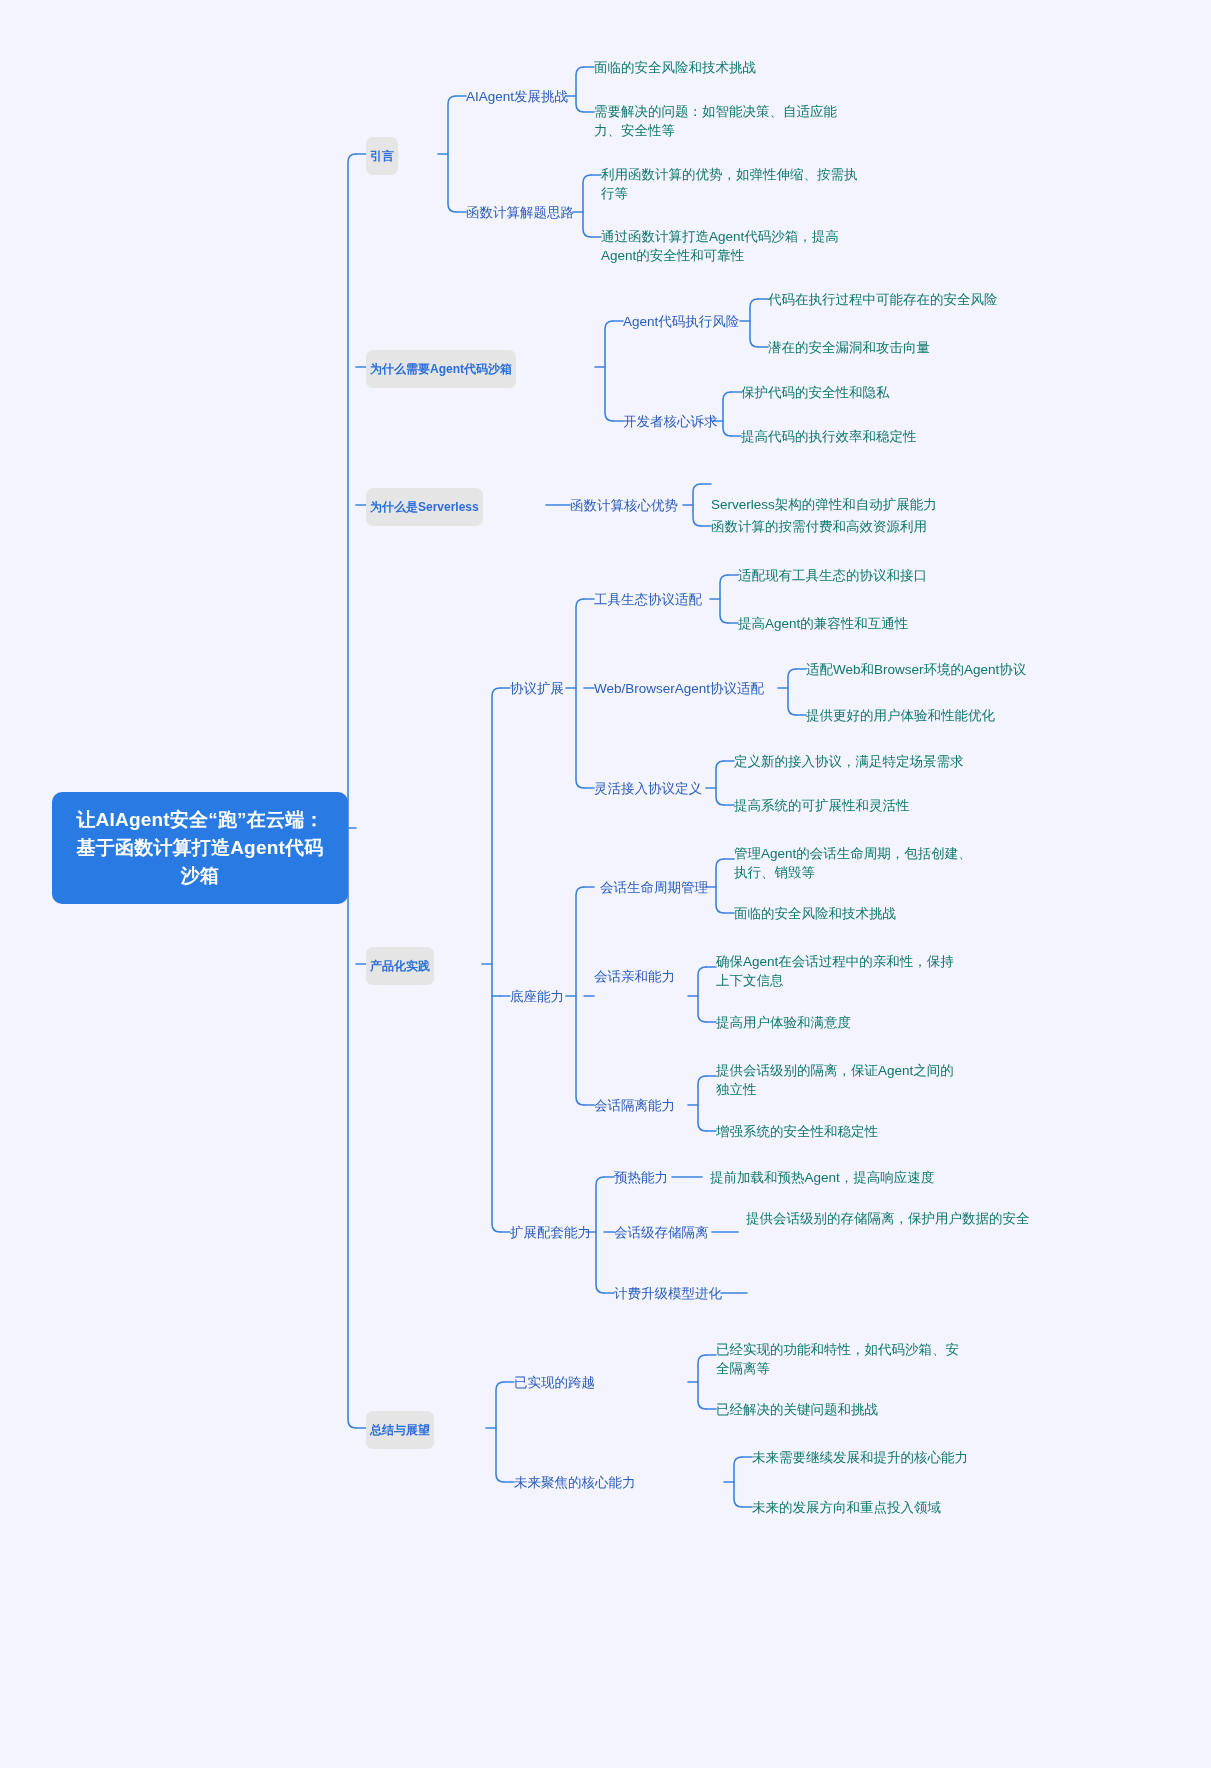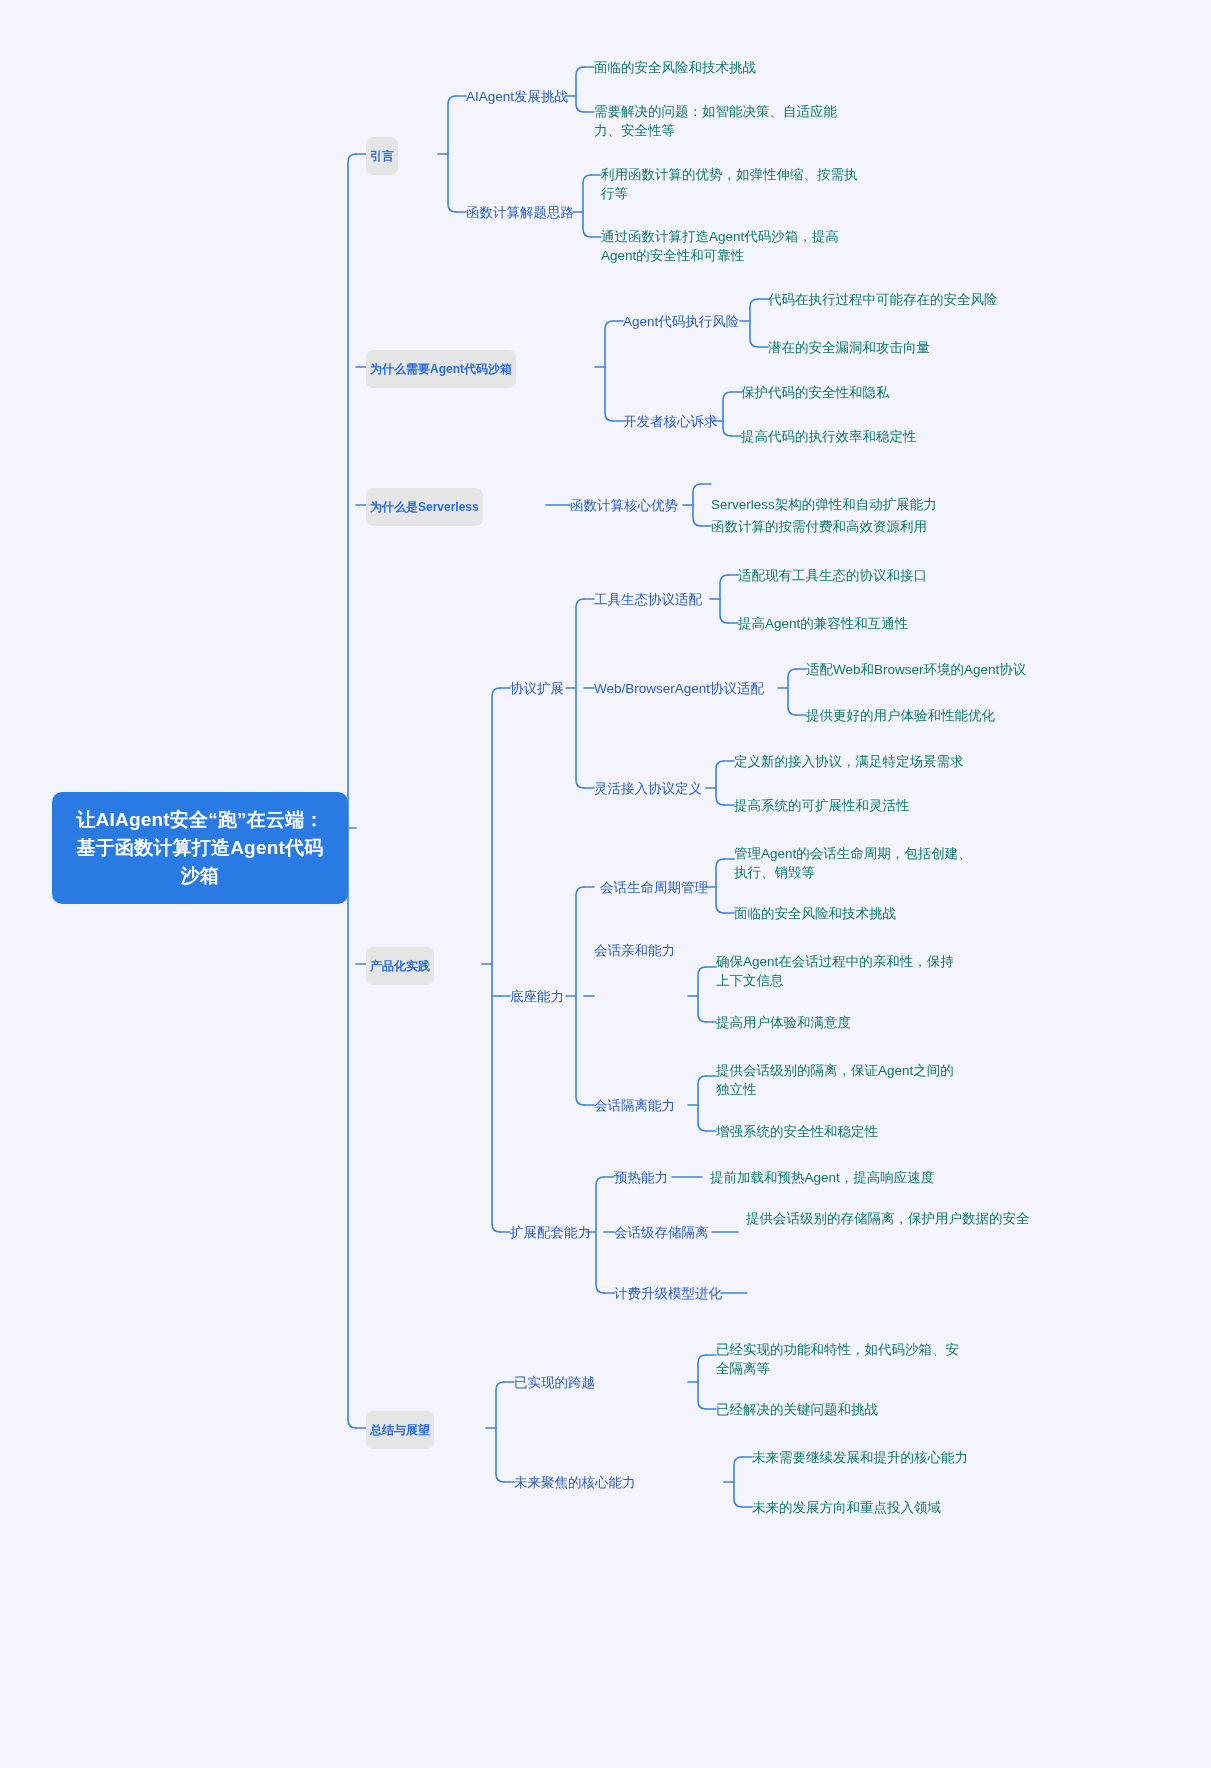--- a/index.html
+++ b/index.html
@@ -244,21 +244,21 @@
   <div class="node lvl3" style="left:594px;top:779px;">灵活接入协议定义</div>
   <div class="node leaf nowrap" style="left:734px;top:752px;">定义新的接入协议，满足特定场景需求</div>
   <div class="node leaf nowrap" style="left:734px;top:796px;">提高系统的可扩展性和灵活性</div>
 
   <div class="node lvl2" style="left:510px;top:987px;">底座能力</div>
 
   <div class="node lvl3" style="left:600px;top:878px;">会话生命周期管理</div>
   <div class="node leaf w2" style="left:734px;top:844px;">管理Agent的会话生命周期，包括创建、执行、销毁等</div>
   <div class="node leaf nowrap" style="left:734px;top:904px;">面临的安全风险和技术挑战</div>
 
-  <div class="node lvl3" style="left:594px;top:941px;">会话亲和能力</div>
+  <div class="node lvl3" style="left:594px;top:967px;">会话亲和能力</div>
   <div class="node leaf w2" style="left:716px;top:952px;">确保Agent在会话过程中的亲和性，保持上下文信息</div>
   <div class="node leaf nowrap" style="left:716px;top:1013px;">提高用户体验和满意度</div>
 
   <div class="node lvl3" style="left:594px;top:1096px;">会话隔离能力</div>
   <div class="node leaf w2" style="left:716px;top:1061px;">提供会话级别的隔离，保证Agent之间的独立性</div>
   <div class="node leaf nowrap" style="left:716px;top:1122px;">增强系统的安全性和稳定性</div>
 
   <div class="node lvl2" style="left:510px;top:1223px;">扩展配套能力</div>
 
   <div class="node lvl3" style="left:614px;top:1168px;">预热能力</div>

